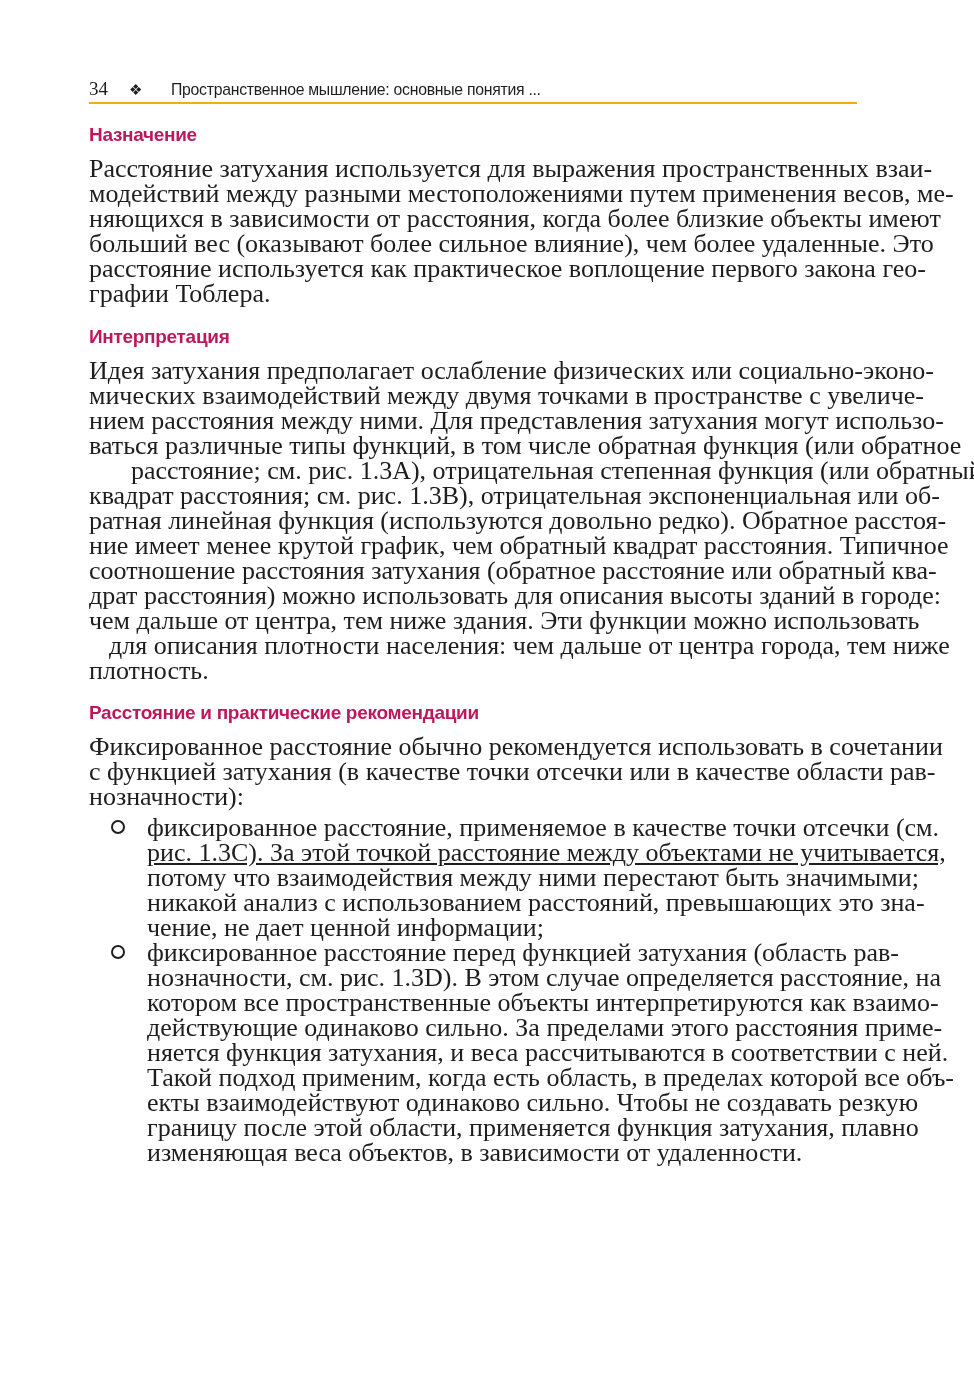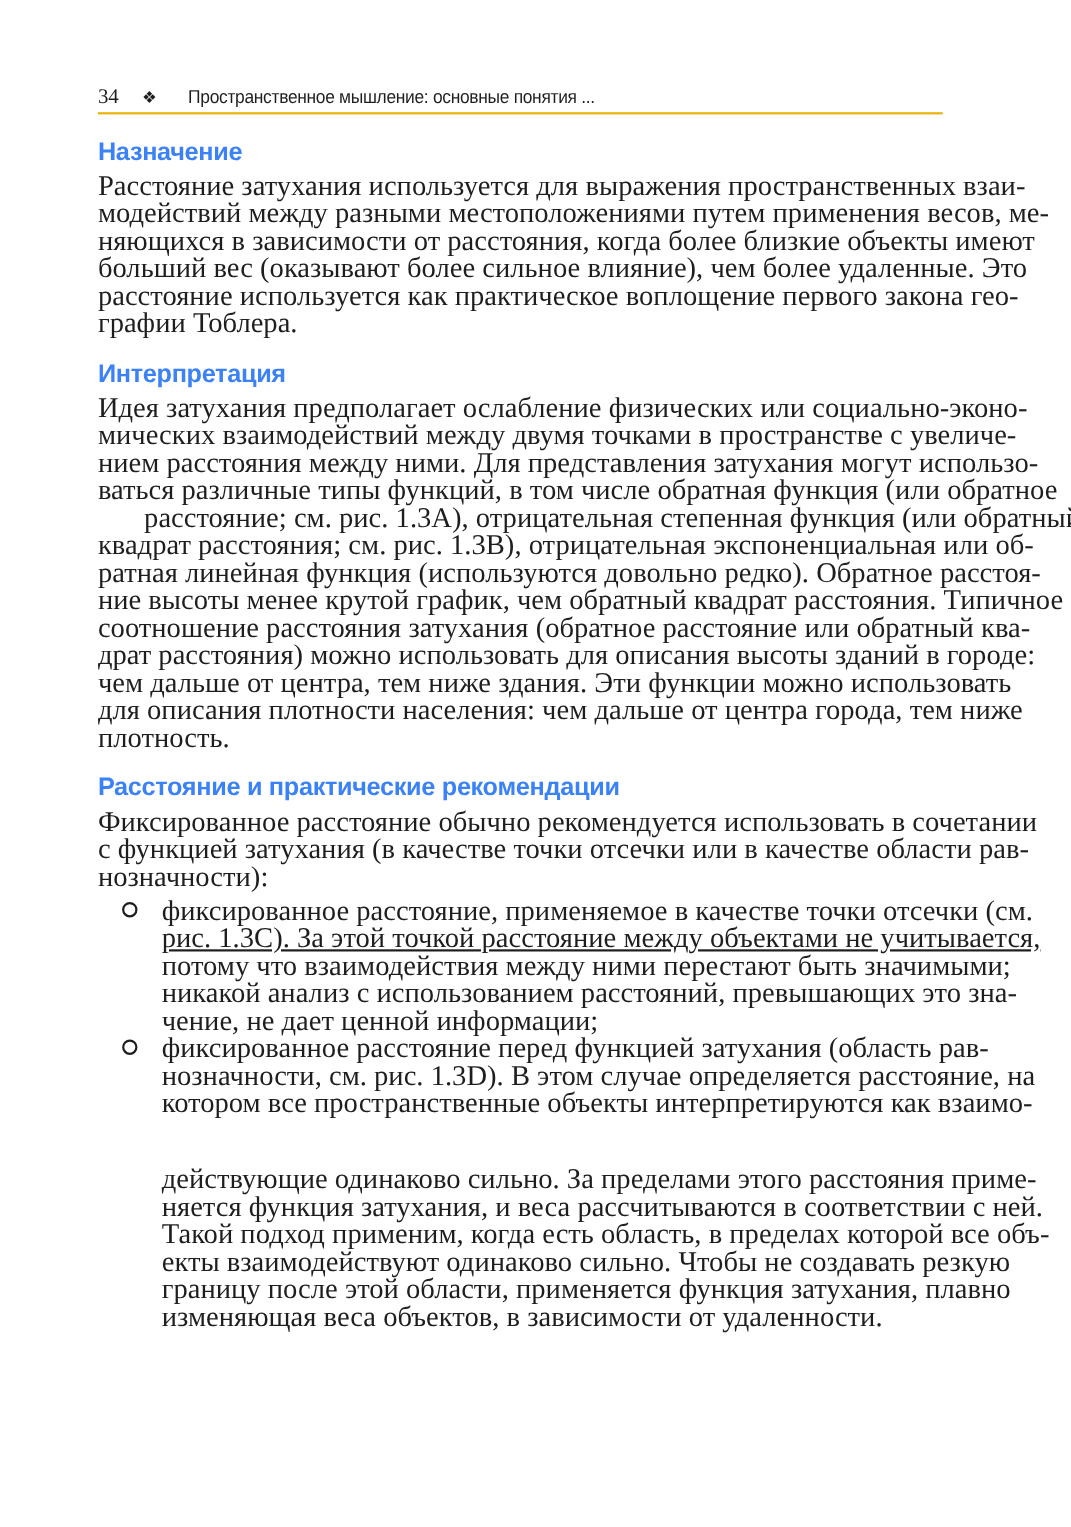--- a/index.html
+++ b/index.html
@@ -8,22 +8,22 @@
   .running-head {
     position: absolute; top: 76px; left: 0; width: 768px; height: 26px;
     font-family: "Liberation Sans", sans-serif; font-size: 17px; line-height: 26px;
     border-bottom: 2px solid #eab308; white-space: nowrap;
   }
   .running-head .num { font-family: "Liberation Serif", serif; font-size: 19px; display: inline-block; width: 40px; }
   .running-head .orn { display: inline-block; width: 42px; font-size: 15px; }
   .running-head .title { font-size: 17px; letter-spacing: -0.3px; transform: scaleX(0.93); transform-origin: left; display: inline-block; }
   h2 {
     position: absolute; left: 0; margin: 0;
-    font-family: "Liberation Sans", sans-serif; font-weight: bold; font-size: 23px;
-    letter-spacing: -0.3px; color: #3b82f6; white-space: nowrap;
+    font-family: "Liberation Sans", sans-serif; font-weight: bold; font-size: 19px;
+    letter-spacing: -0.3px; color: #be185d; white-space: nowrap;
   }
   .para { position: absolute; left: 0; width: 768px; font-family: "Liberation Serif", serif; font-size: 26px; }
   .para .line { display: block; height: 25px; line-height: 25px; text-align: justify; text-align-last: justify; white-space: nowrap; overflow: visible; }
   .para .line.last { text-align-last: left; font-family: Liberation Serif, serif; }
   .bullet-list { position: absolute; left: 0; width: 768px; font-family: "Liberation Serif", serif; font-size: 19.5px; }
   .bullet { position: relative; padding-left: 58px; }
   .bullet .marker { position: absolute; left: 22px; top: 5px; width: 10px; height: 10px; border: 2.5px solid #1e1e1e; border-radius: 50%; }
   .bullet .line { height: 25px; line-height: 25px; }
 </style>
 </head>
@@ -47,25 +47,25 @@
 
   <h2 style="top:326px;">Интерпретация</h2>
   <div class="para" style="top:358px;">
     <div class="line" style="display: block;">Идея затухания предполагает ослабление физических или социально-эконо-</div>
     <div class="line" style="display: block;">мических взаимодействий между двумя точками в пространстве с увеличе-</div>
     <div class="line" style="display: block;">нием расстояния между ними. Для представления затухания могут использо-</div>
     <div class="line" style="display: block;">ваться различные типы функций, в том числе обратная функция (или обратное</div>
     <div class="line" style="display: block; margin-left: 42px;">расстояние; см. рис. 1.3A), отрицательная степенная функция (или обратный</div>
     <div class="line" style="display: block;">квадрат расстояния; см. рис. 1.3B), отрицательная экспоненциальная или об-</div>
     <div class="line" style="display: block;">ратная линейная функция (используются довольно редко). Обратное расстоя-</div>
-    <div class="line" style="display: block;">ние высоты менее крутой график, чем обратный квадрат расстояния. Типичное</div>
+    <div class="line" style="display: block;">ние имеет менее крутой график, чем обратный квадрат расстояния. Типичное</div>
     <div class="line" style="display: block;">соотношение расстояния затухания (обратное расстояние или обратный ква-</div>
     <div class="line" style="display: block;">драт расстояния) можно использовать для описания высоты зданий в городе:</div>
     <div class="line" style="display: block;">чем дальше от центра, тем ниже здания. Эти функции можно использовать</div>
-    <div class="line" style="display: block;">для описания плотности населения: чем дальше от центра города, тем ниже</div>
+    <div class="line" style="display: block; margin-left: 20px;">для описания плотности населения: чем дальше от центра города, тем ниже</div>
     <div class="line last" style="display: block;">плотность.</div>
   </div>
 
   <h2 style="top:702px;">Расстояние и практические рекомендации</h2>
   <div class="para" style="top:734px;">
     <div class="line" style="display: block;">Фиксированное расстояние обычно рекомендуется использовать в сочетании</div>
     <div class="line" style="display: block;">с функцией затухания (в качестве точки отсечки или в качестве области рав-</div>
     <div class="line last" style="display: block;">нозначности):</div>
   </div>
 
@@ -79,21 +79,21 @@
         <div class="line" style="display: block;">никакой анализ с использованием расстояний, превышающих это зна-</div>
         <div class="line last" style="display: block;">чение, не дает ценной информации;</div>
       </div>
     </div>
     <div class="bullet">
       <span class="marker"></span>
       <div class="para" style="position:relative; width:710px;">
         <div class="line" style="display: block;">фиксированное расстояние перед функцией затухания (область рав-</div>
         <div class="line" style="display: block;">нозначности, см. рис. 1.3D). В этом случае определяется расстояние, на</div>
         <div class="line" style="display: block;">котором все пространственные объекты интерпретируются как взаимо-</div>
-        <div class="line" style="display: block; margin-top: 44px;">действующие одинаково сильно. За пределами этого расстояния приме-</div>
+        <div class="line" style="display: block;">действующие одинаково сильно. За пределами этого расстояния приме-</div>
         <div class="line" style="display: block;">няется функция затухания, и веса рассчитываются в соответствии с ней.</div>
         <div class="line" style="display: block;">Такой подход применим, когда есть область, в пределах которой все объ-</div>
         <div class="line" style="display: block;">екты взаимодействуют одинаково сильно. Чтобы не создавать резкую</div>
         <div class="line" style="display: block;">границу после этой области, применяется функция затухания, плавно</div>
         <div class="line last" style="display: block;">изменяющая веса объектов, в зависимости от удаленности.</div>
       </div>
     </div>
   </div>
 
 </div>

